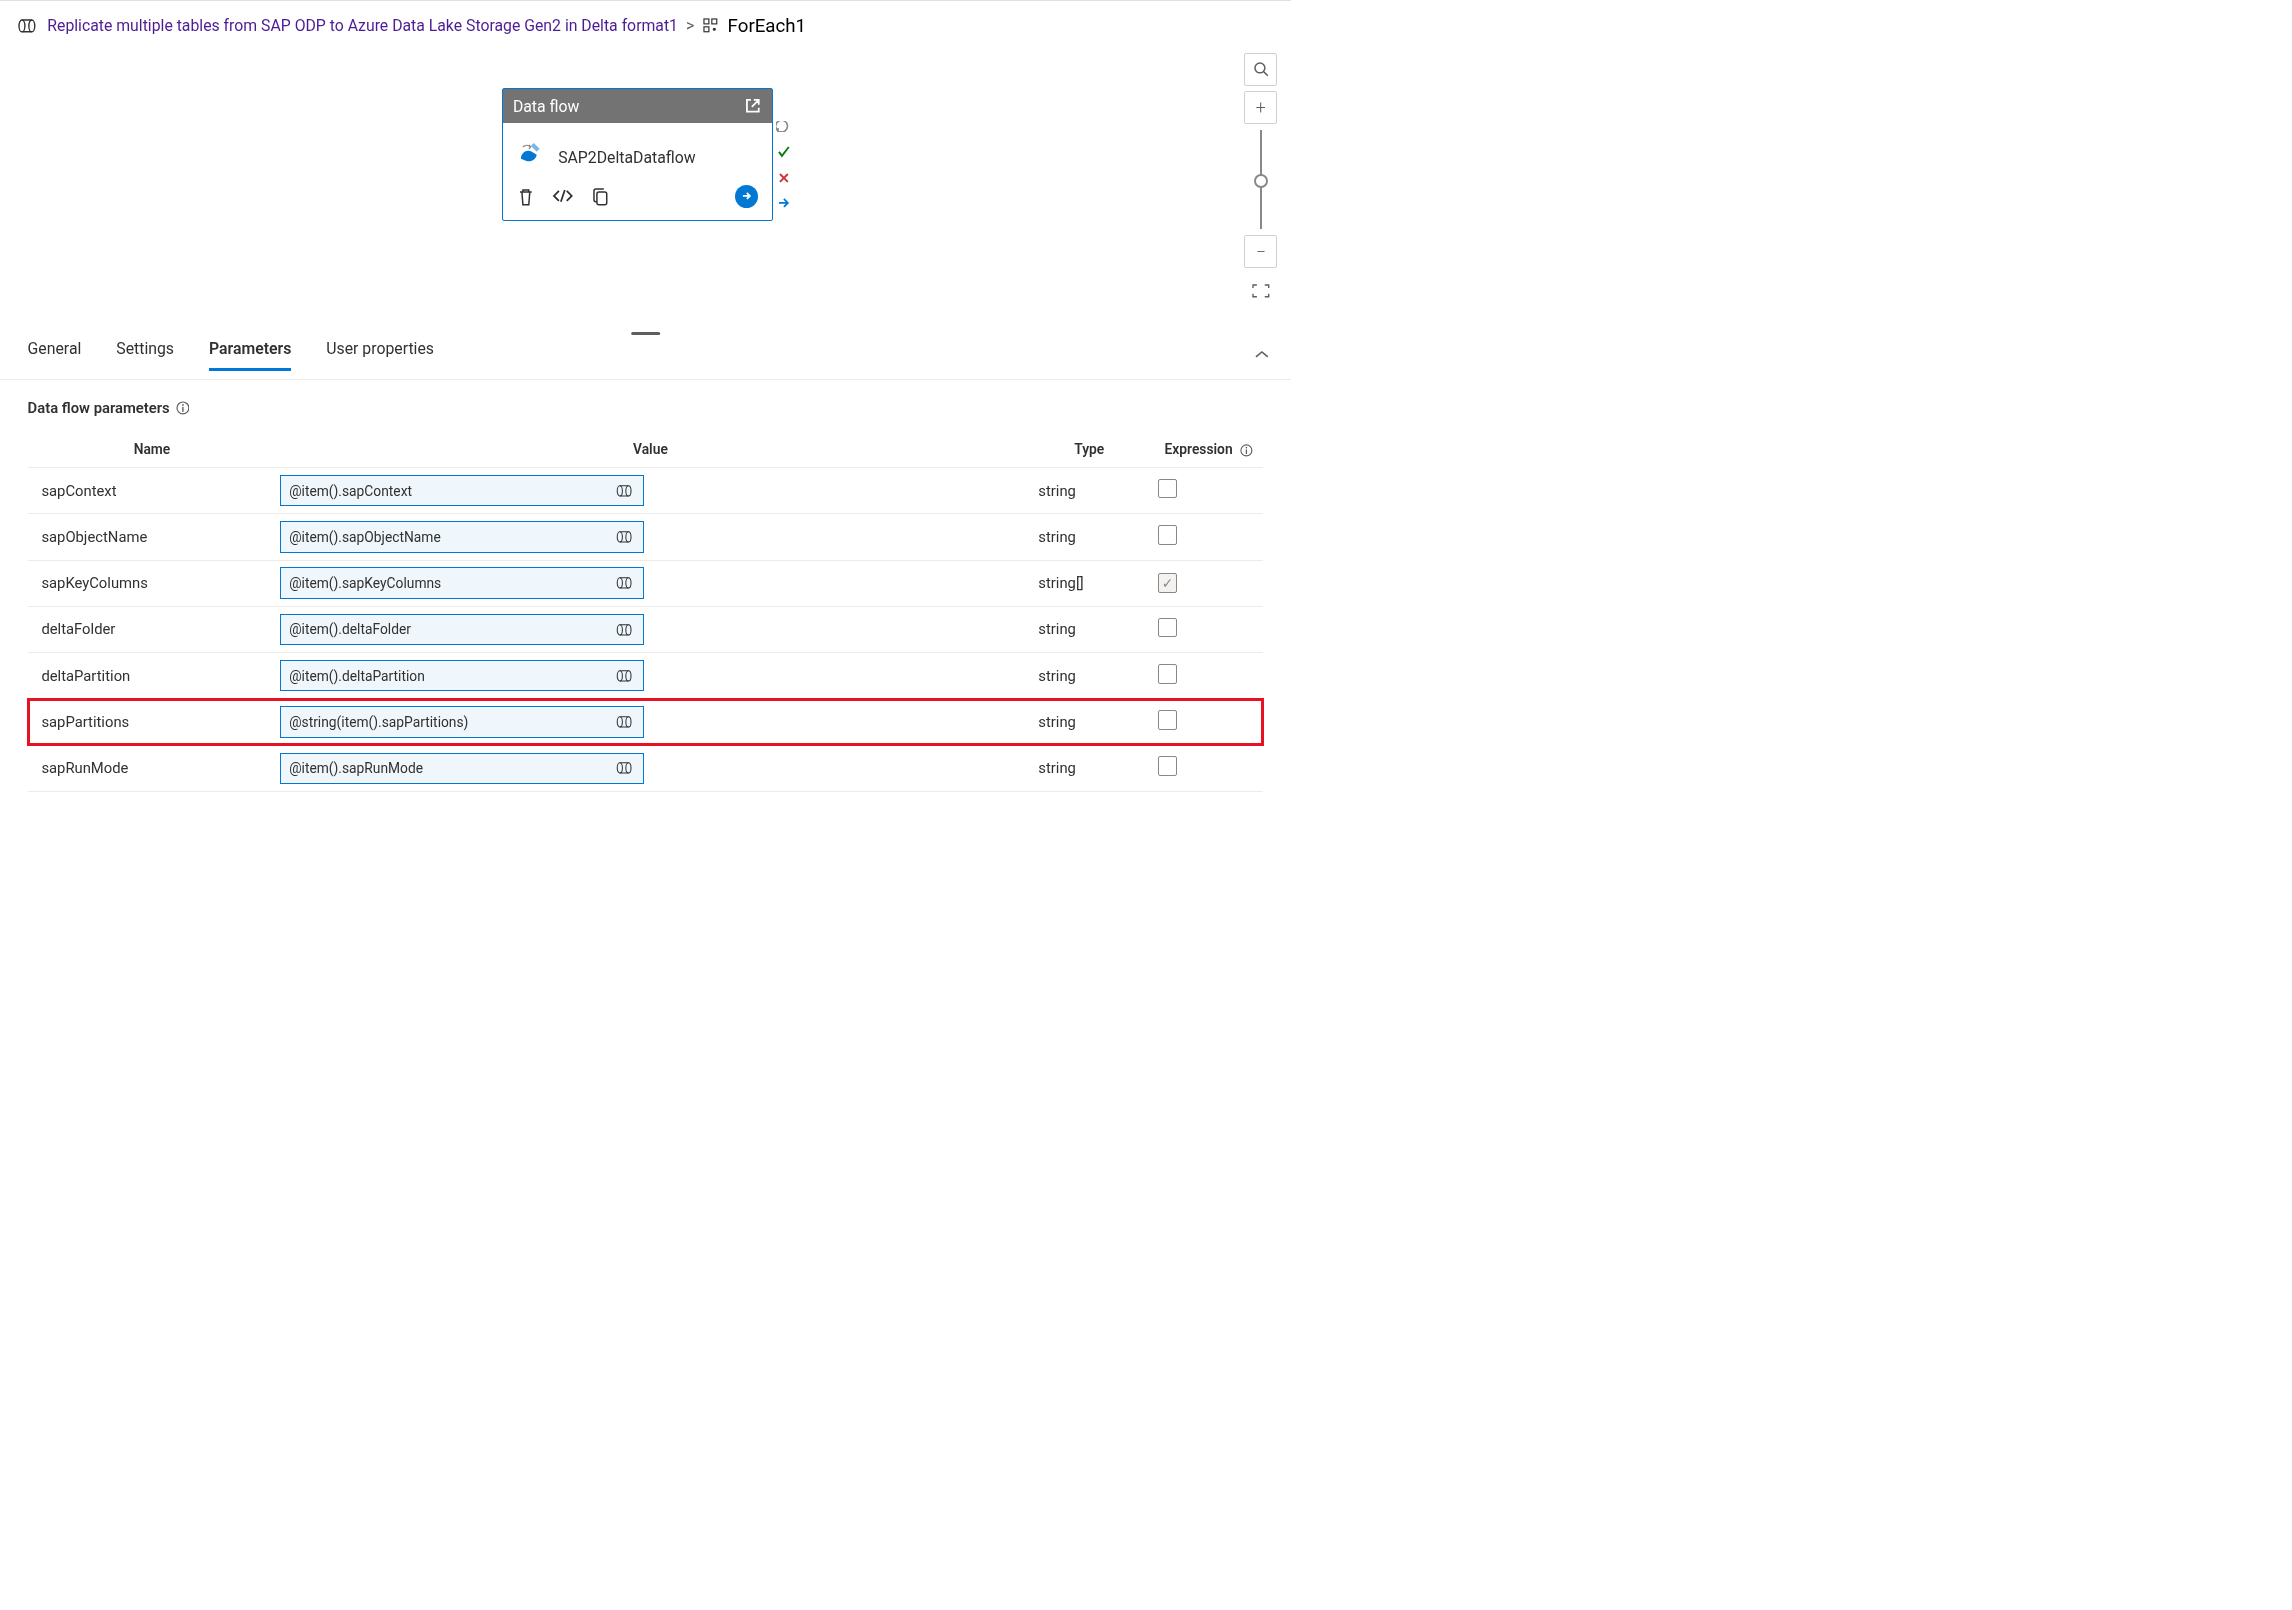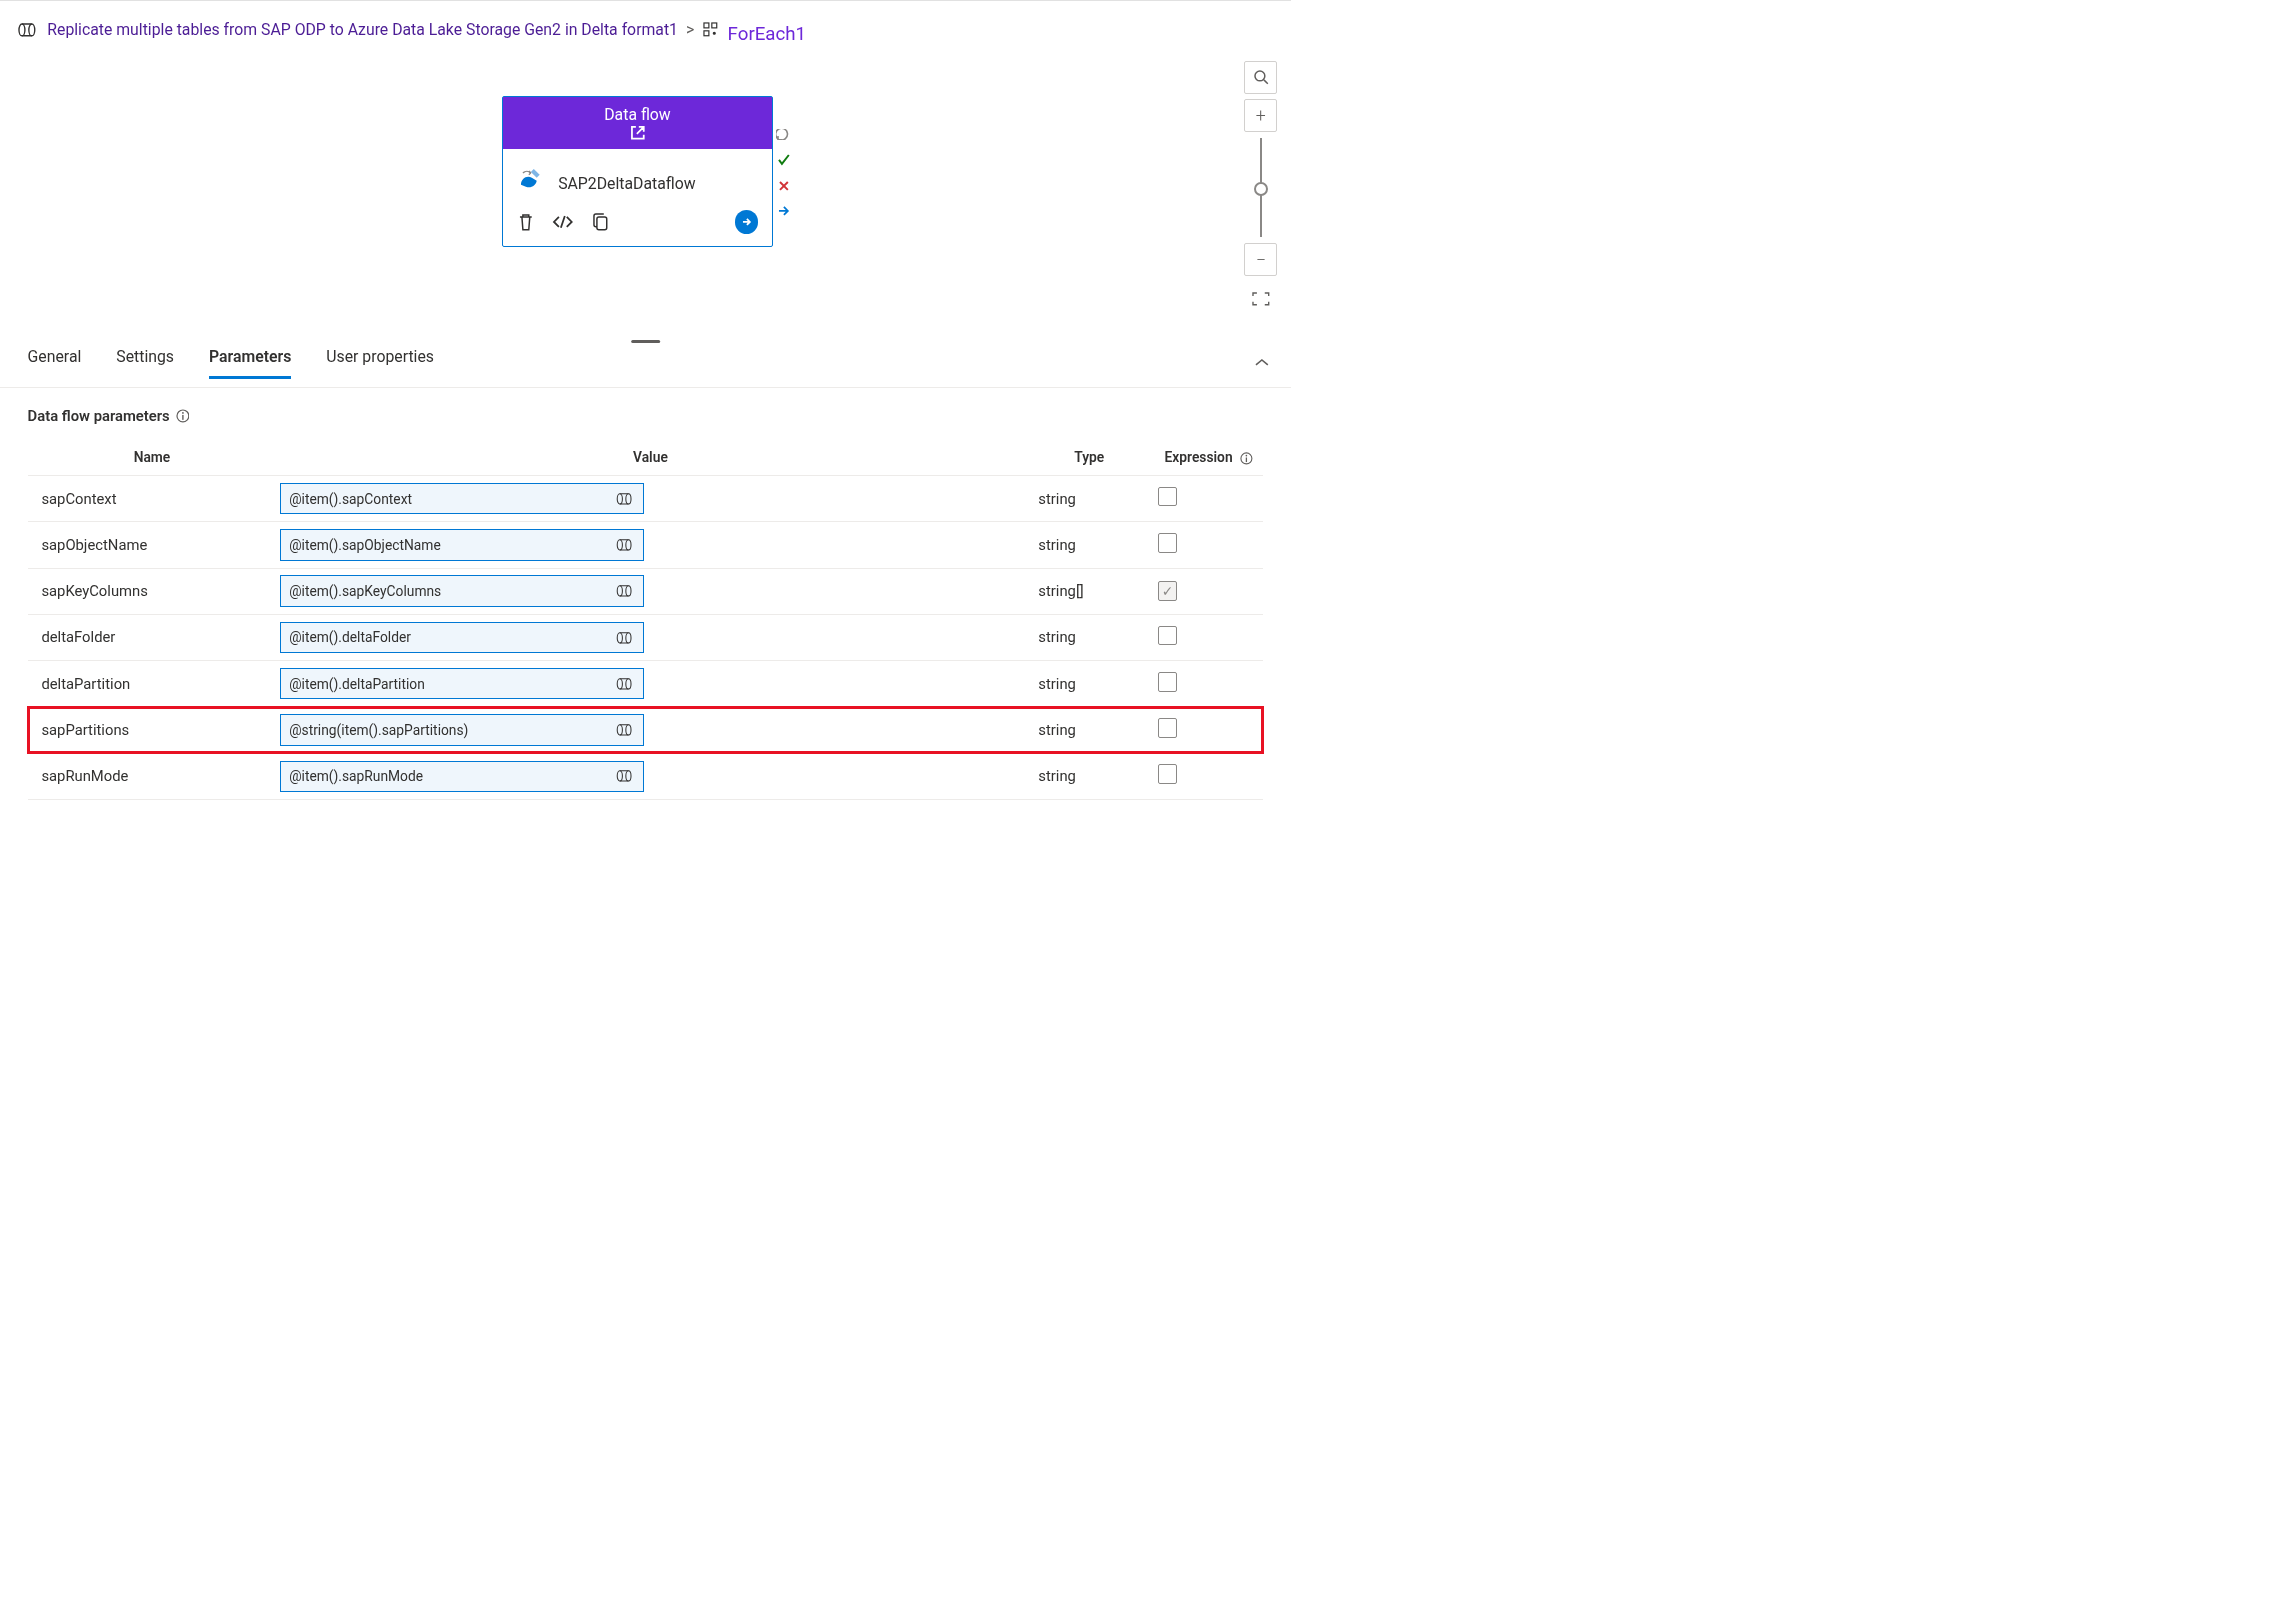--- a/index.html
+++ b/index.html
@@ -18,48 +18,47 @@
   
   .breadcrumb {
     display: flex;
     align-items: center;
     padding: 13.8px 17.7px 5.9px 17.7px;
     gap: 7.9px;
     font-size: 15.8px;
   }
   .breadcrumb-link { color: #4c1d95; cursor: pointer; }
   .breadcrumb-sep { color: #605e5c; }
-  .breadcrumb-current { color: #6d28d9; font-size: 18.7px; margin-top: 8px;}
+  .breadcrumb-current { color: #000000; font-size: 18.7px;}
   .bc-icon { display:inline-flex; align-items:center; }
 
   
   .canvas {
     position: relative;
     height: 296px;
     width: 100%;
   }
   .dataflow-card {
     position: absolute;
     left: 502px;
     top: 45px;
     width: 271px;
     border: 1px solid #0078d4;
     border-radius: 2px;
     background: #fff;
     overflow: visible;
   }
   .card-header {
-    background: #6d28d9;
+    background: #737373;
     color: #fff;
     display: flex;
     align-items: center;
     justify-content: space-between;
     padding: 7.9px 9.9px;
     font-size: 15.8px;
-    flex-direction: column;
   }
   .card-body {
     display: flex;
     align-items: flex-end;
     gap: 11.8px;
     padding: 15.8px 13.8px 11.8px 13.8px;
     font-size: 15.8px;
     color: #323130;
   }
   .card-footer {

